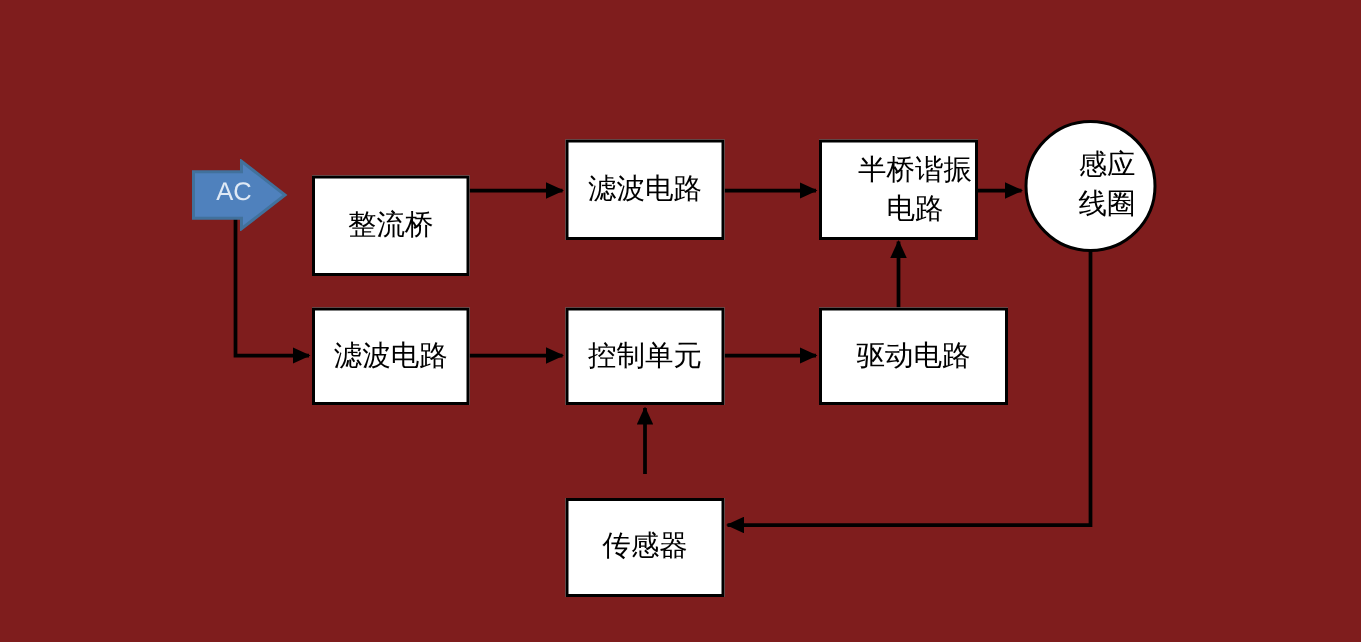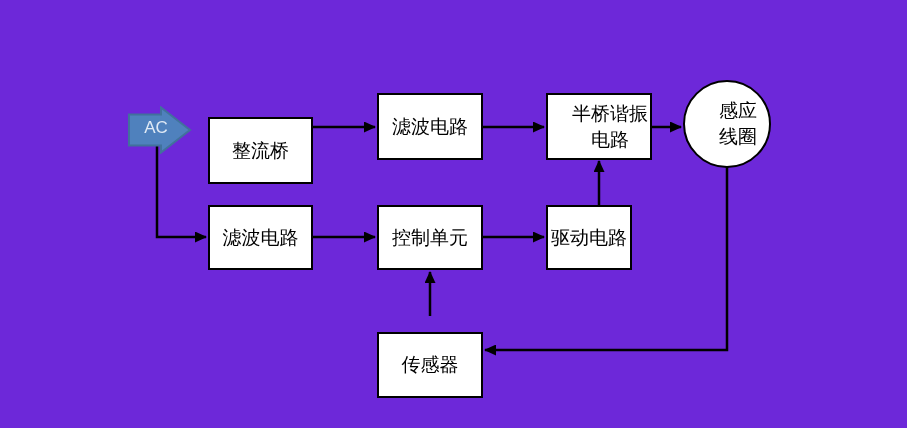--- a/index.html
+++ b/index.html
@@ -1,17 +1,17 @@
 <!DOCTYPE html>
 <html><head>
 <meta charset="utf-8">
 <style>
   html,body{margin:0;padding:0;background:#ffffff;}
   #canvas{
-    position:relative;width:907px;height:428px;background:#6d28d9;overflow:hidden;
+    position:relative;width:907px;height:428px;background:#7f1d1d;overflow:hidden;
     font-family:"Liberation Serif","DejaVu Serif",serif;
   }
   .wires{position:absolute;left:0;top:0;width:907px;height:428px;}
   .node{
     position:absolute;box-sizing:border-box;border:2px solid #000;background:#fff;
     display:flex;align-items:center;justify-content:center;text-align:center;
     font-size:19px;color:#000;line-height:26px;
   }
   .circle{border-radius:50%;}
   .src{position:absolute;left:128px;top:106px;width:64px;height:48px;}
@@ -75,21 +75,21 @@
   </div>
 
   <div class="node" style="left:208px;top:205px;width:105px;height:65px;">
     <span>滤波电路</span>
   </div>
 
   <div class="node" style="left:377px;top:205px;width:106px;height:65px;">
     <span>控制单元</span>
   </div>
 
-  <div class="node" style="left:546px;top:205px;width:86px;height:65px;">
+  <div class="node" style="left:546px;top:205px;width:126px;height:65px;">
     <span>驱动电路</span>
   </div>
 
   <div class="node" style="left:377px;top:332px;width:106px;height:66px;">
     <span>传感器</span>
   </div>
 
 </div>
 
 </body></html>

